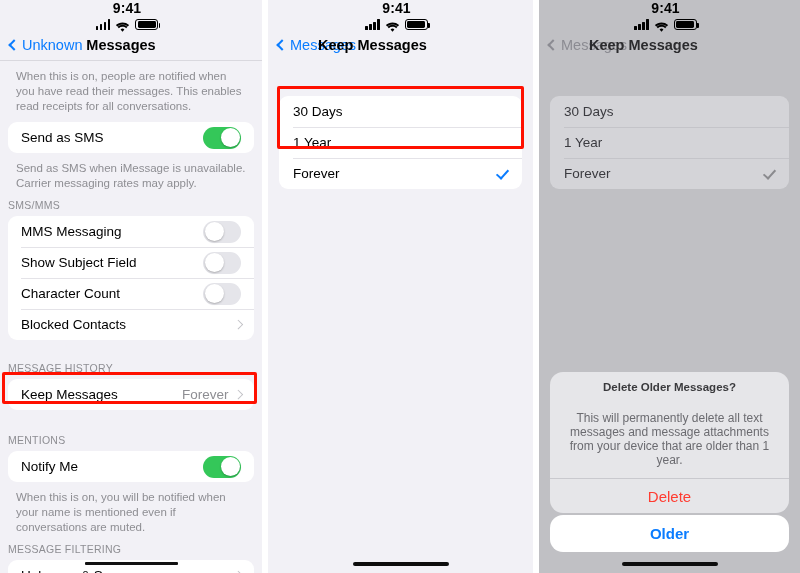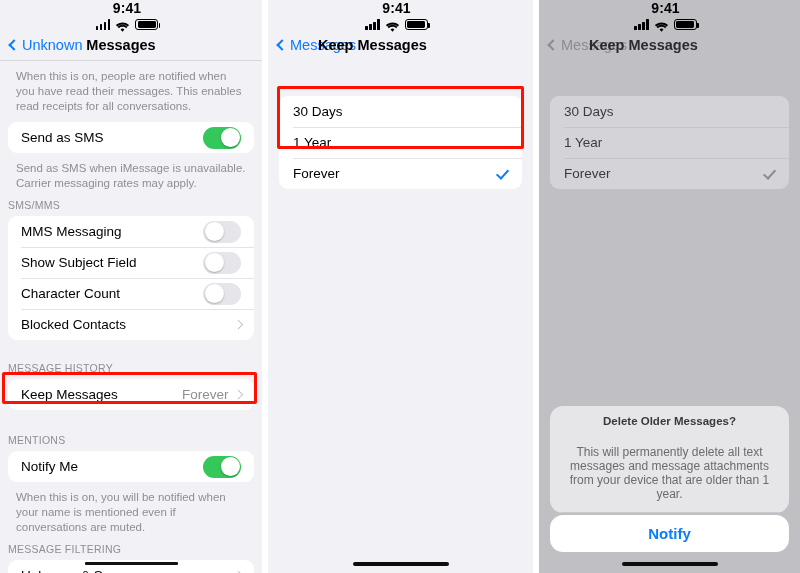--- a/index.html
+++ b/index.html
@@ -504,22 +504,23 @@
         <span class="checkmark grey"></span>
       </div>
     </div>
 
     <div class="alert">
       <div class="alert-text">
         <div class="alert-title">Delete Older Messages?</div>
         <div class="alert-msg">This will permanently delete all text messages and message attachments from your device that are older than 1 year.</div>
       </div>
       <div class="alert-sep"></div>
-    </div>
-
-    <div class="alert-cancel">Notify</div>
+      <div class="alert-action">Delete</div>
+    </div>
+
+    <div class="alert-cancel">Older</div>
 
     <div class="home-ind"></div>
 
     <div class="redbox" style="left:53px; top:467px; width:155px; height:39px;"></div>
   </div>
 
 </div>
 
 </body></html>

